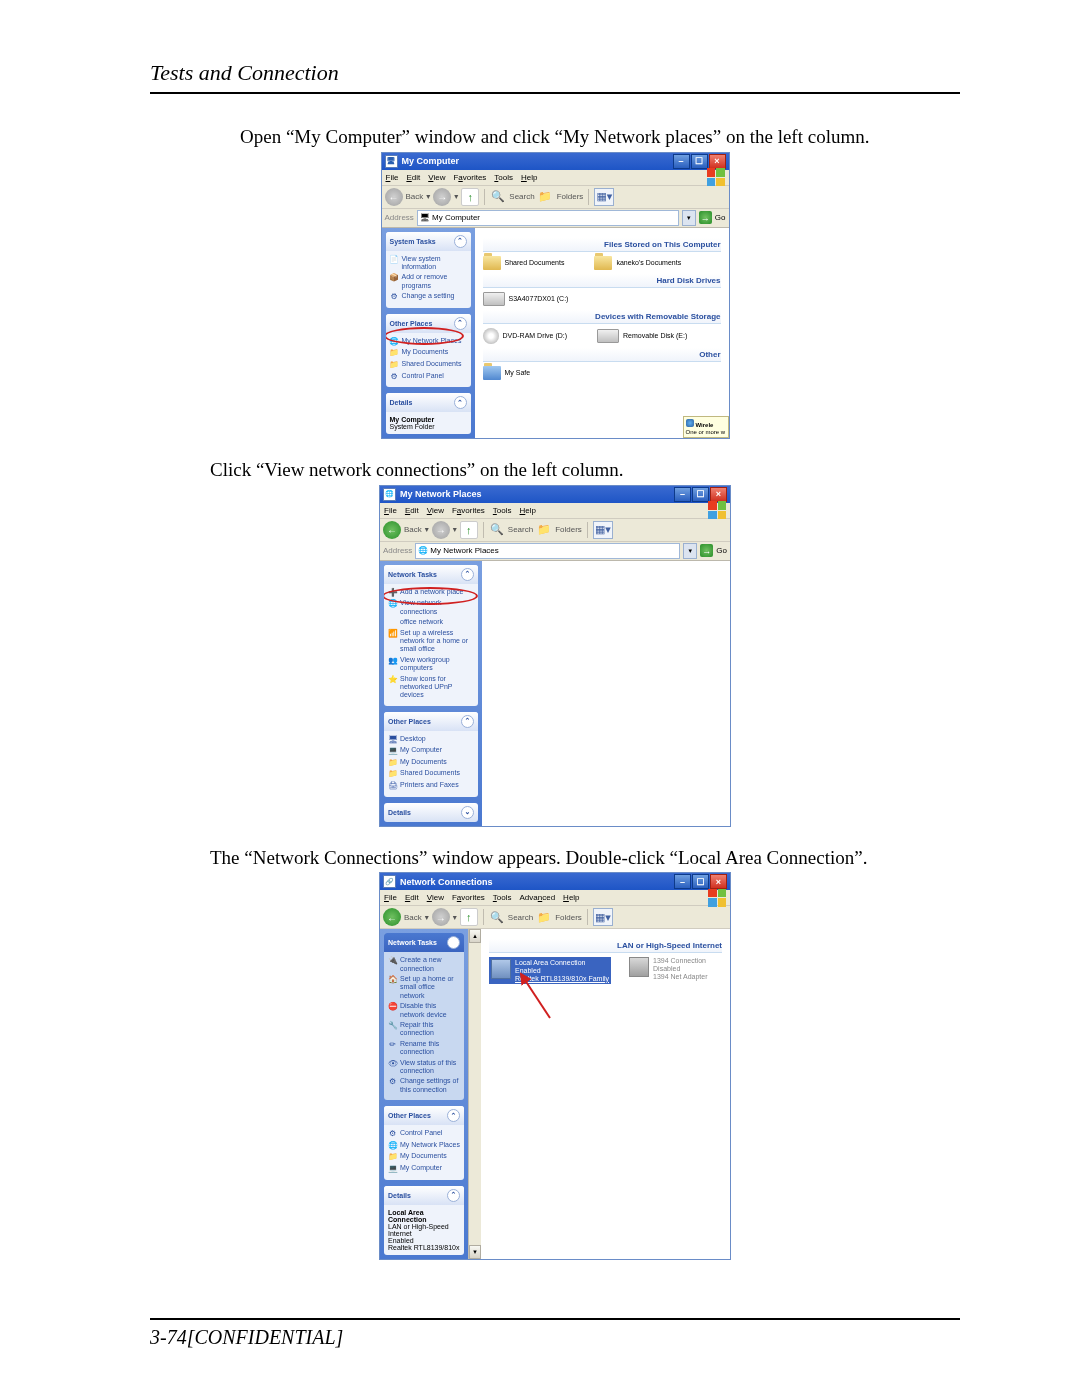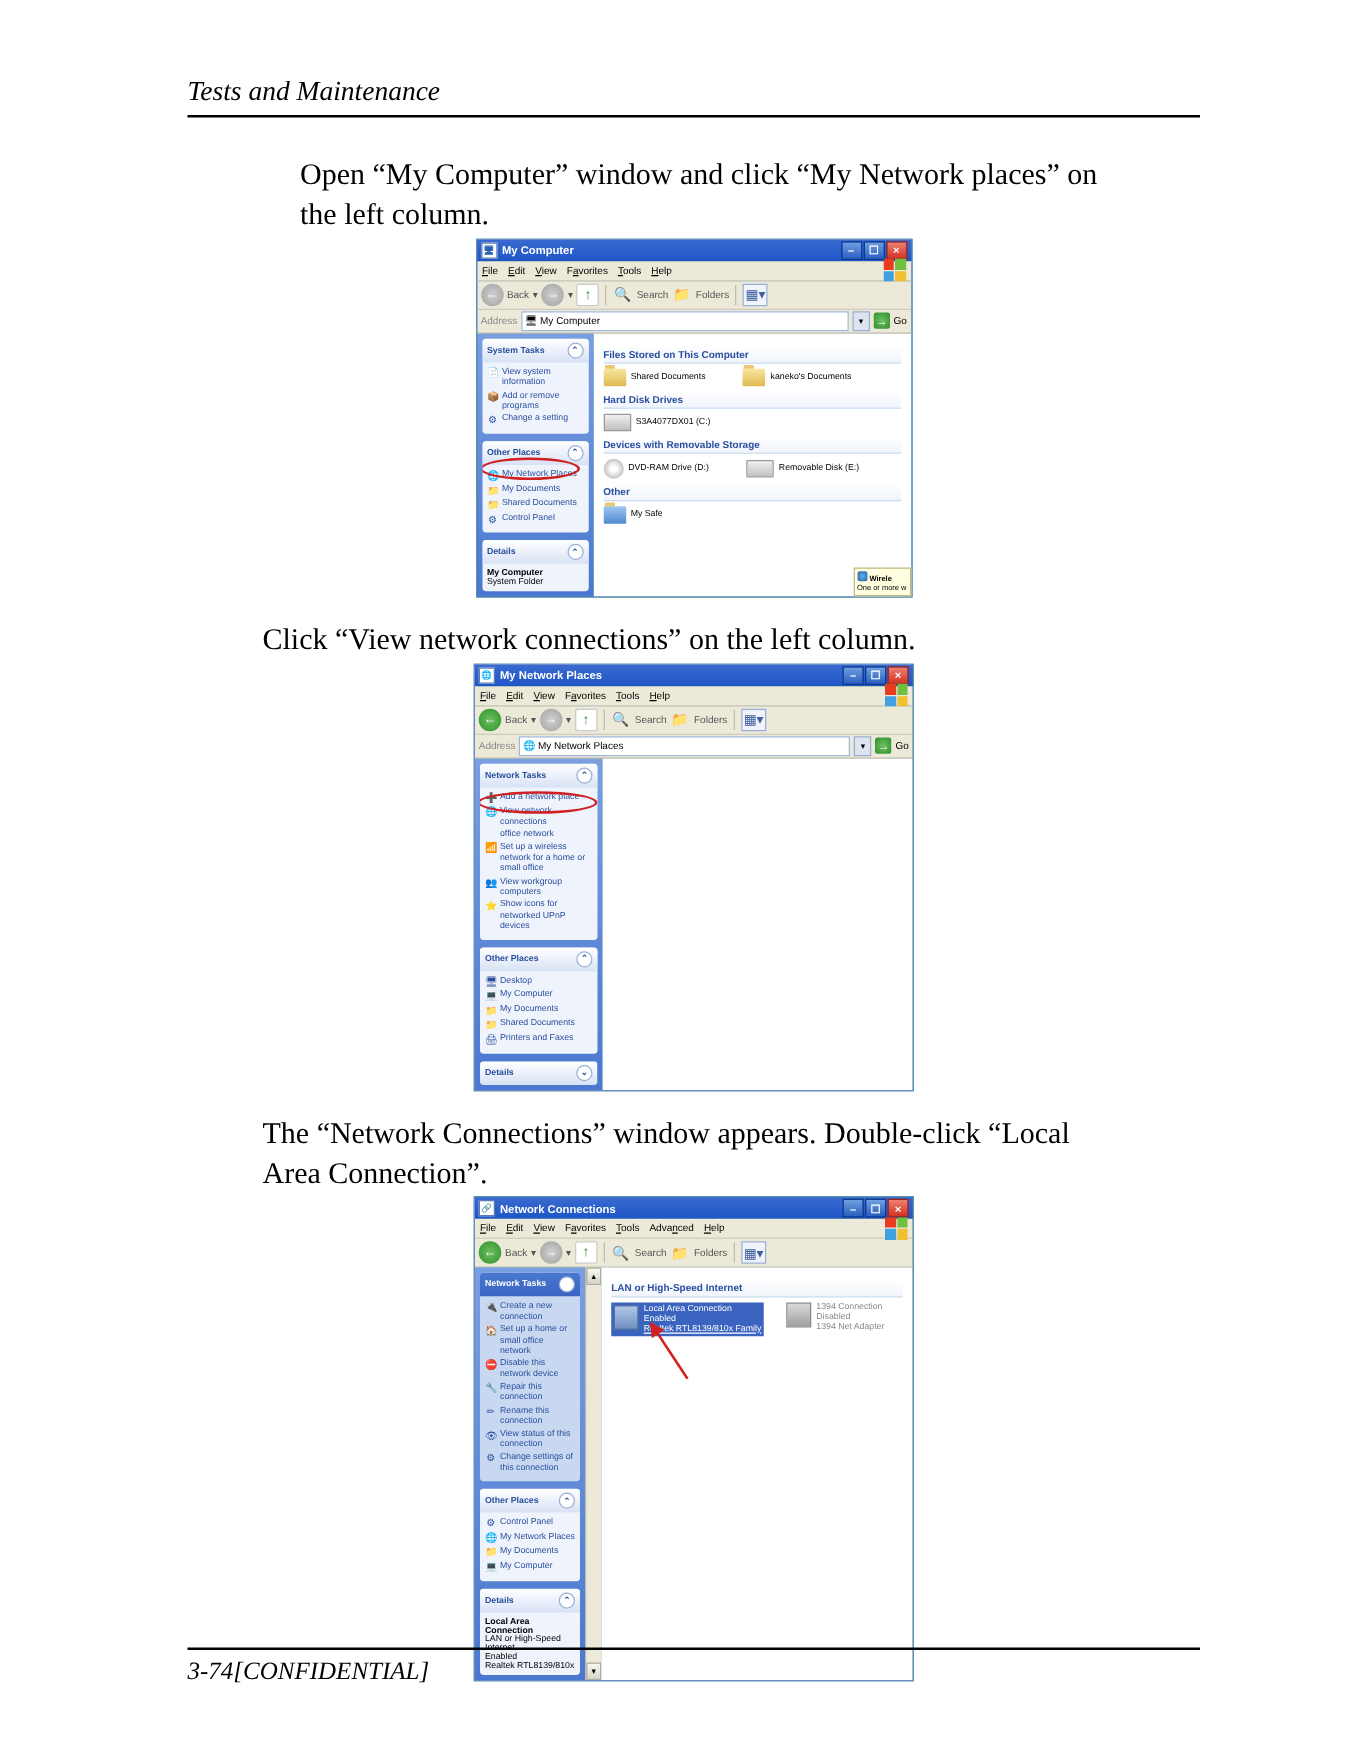--- a/index.html
+++ b/index.html
@@ -1,19 +1,19 @@
 <!DOCTYPE html>
 <html><head>
 <meta charset="utf-8">
 <style>
 body { margin:0; padding:0; background:#808080; font-family:"Times New Roman",serif; }
 .page { width:1080px; height:1397px; margin:0 auto; background:#fff; position:relative; box-sizing:border-box; padding:60px 120px 50px 150px; }
 .hdr-title { font-style:italic; font-size:22px; margin-bottom:6px; }
 .hdr-rule { border:0; border-top:2px solid #000; margin:0 0 30px 0; }
-.body-text { font-size:24px; line-height:1.35; margin:0 0 2px 90px; max-width:670px; }
+.body-text { font-size:19px; line-height:1.35; margin:0 0 2px 90px; max-width:670px; }
 .caption { font-size:20px; text-align:center; margin:4px 0 0 0; }
 .footer { position:absolute; bottom:48px; left:150px; right:120px; }
 .footer hr { border:0; border-top:2px solid #000; margin:0 0 6px 0; }
 .footer-row { display:flex; justify-content:flex-start; font-style:italic; font-size:20px; }
 
 
 .shot { width:347px; margin:2px auto 18px auto; border:1px solid #6a8cc7; font-family:Tahoma,Arial,sans-serif; font-size:8px; color:#000; background:#0f766e; position:relative; }
 .shot.wide { width:350px; }
 .titlebar { height:17px; background:linear-gradient(#3a6ad0,#1e55c6); color:#fff; display:flex; align-items:center; padding:0 3px; font-weight:bold; font-size:9px; }
 .titlebar .tb-icon { width:11px; height:11px; background:#fff; margin-right:4px; border:1px solid #5a7db8; display:flex; align-items:center; justify-content:center; font-size:7px; color:#2a5fb0;}
@@ -46,21 +46,21 @@
 .sidebar{ width:85px; background:linear-gradient(#7a9fe0,#4a78d0); padding:4px; display:flex; flex-direction:column; gap:6px;}
 .panel{ background:#eff3fb; border-radius:3px; overflow:hidden; font-size:7px;}
 .panel-hd{ background:linear-gradient(#fff,#d8e2f5); padding:3px 4px; font-weight:bold; color:#2a4f9f; display:flex; justify-content:space-between; align-items:center;}
 .panel-hd .chev{ width:11px; height:11px; border:1px solid #9ab0d8; border-radius:50%; display:flex; align-items:center; justify-content:center; font-size:7px; background:#fff;}
 .panel-body{ padding:3px 4px 5px 4px; color:#2a4f9f;}
 .panel-body .row{ display:flex; align-items:flex-start; gap:3px; padding:1px 0; line-height:1.2;}
 .panel-body .row .ic{ width:9px; flex:0 0 9px; text-align:center; font-size:8px;}
 .panel-body .row span{ font-size:7px;}
 
 .main{ flex:1; background:#fff; padding:6px 8px; font-size:8px;}
-.section-hd{ font-weight:bold; font-size:8px; padding:2px 0; border-bottom:1px solid #c8dcf0; margin:4px 0 3px 0; color:#2a4f9f; background:linear-gradient(#fff,#f0f4fb);}
+.section-hd{ font-weight:bold; font-size:8px; padding:2px 0; border-bottom:1px solid #c8dcf0; margin:4px 0 3px 0; color:#2a4f9f; background:linear-gradient(#fff,#f0f4fb);text-align:right;}
 .item-row{ display:flex; gap:30px; margin:4px 0;}
 .item{ display:flex; align-items:center; gap:4px;}
 .folder-ico{ width:18px; height:14px; background:linear-gradient(#f8e6a0,#e0b850); border-radius:1px; position:relative;}
 .folder-ico::before{content:""; position:absolute; top:-3px; left:1px; width:8px; height:3px; background:#e8c870; border-radius:1px 1px 0 0;}
 .drive-ico{ width:20px; height:12px; background:linear-gradient(#f0f0f0,#c0c0c0); border:1px solid #999; border-radius:1px;}
 .disc-ico{ width:16px; height:16px; border-radius:50%; background:radial-gradient(circle,#fff 20%,#d0d0d0 60%,#999);}
 .item span{ font-size:7px;}
 
 .circle{ position:absolute; border:2px solid #d02020; border-radius:50%; pointer-events:none;}
 .arrow-svg{ position:absolute; pointer-events:none;}
@@ -74,21 +74,21 @@
 .scrollbar .track{flex:1;}
 
 
 .details-body{ padding:4px; color:#000;}
 .details-body b{font-size:7px;}
 </style>
 </head>
 <body>
 
 <div class="page">
-  <div class="hdr-title">Tests and Maintenance</div>
+  <div class="hdr-title">Tests and Connection</div>
   <hr class="hdr-rule">
 
   <p class="body-text">Open “My Computer” window and click “My Network places” on the left column.</p>
 
   <div class="shot">
     <div class="titlebar">
       <div class="tb-icon">🖥</div>
       <span>My Computer</span>
       <div class="spacer"></div>
       <div class="tb-btn">–</div>

